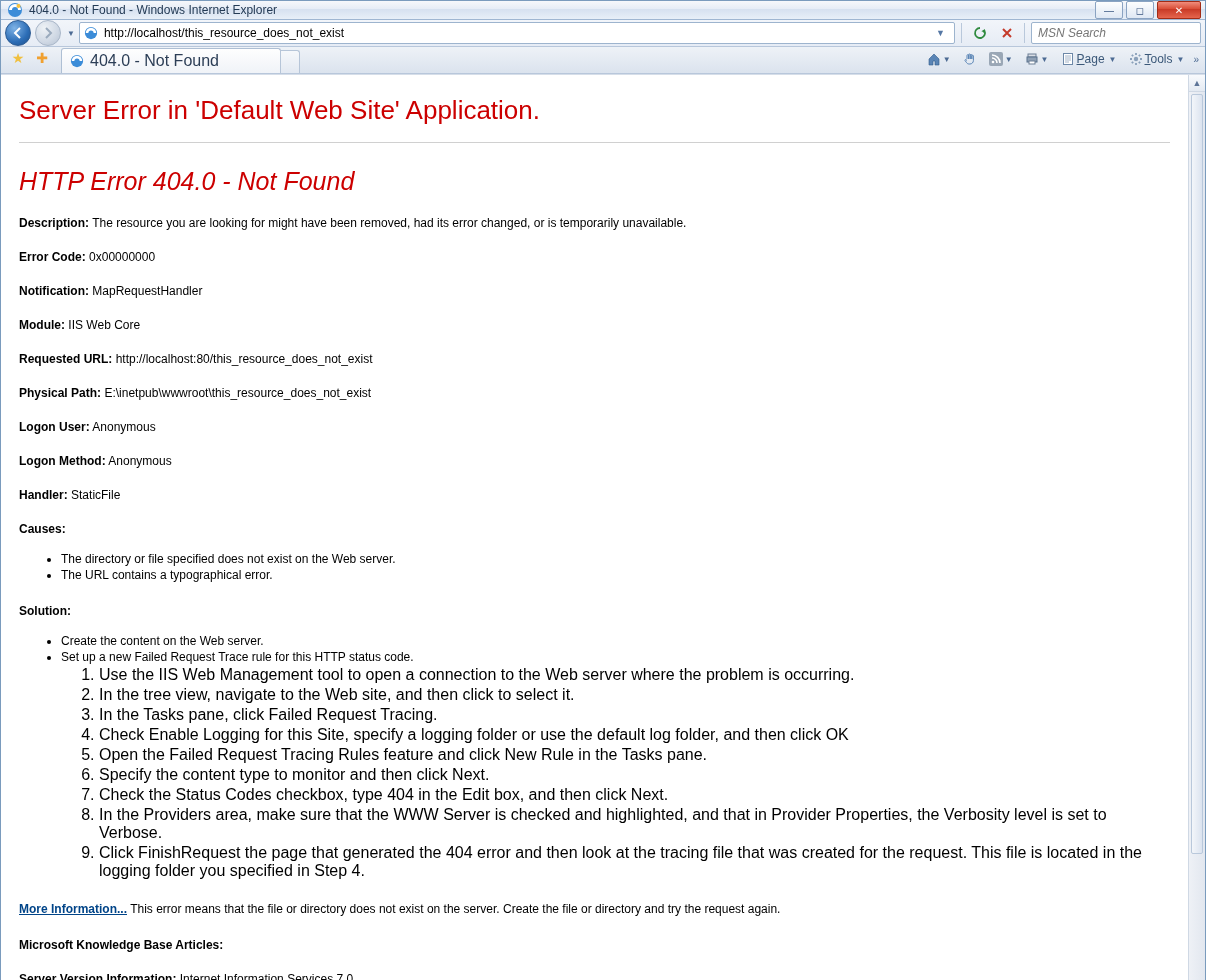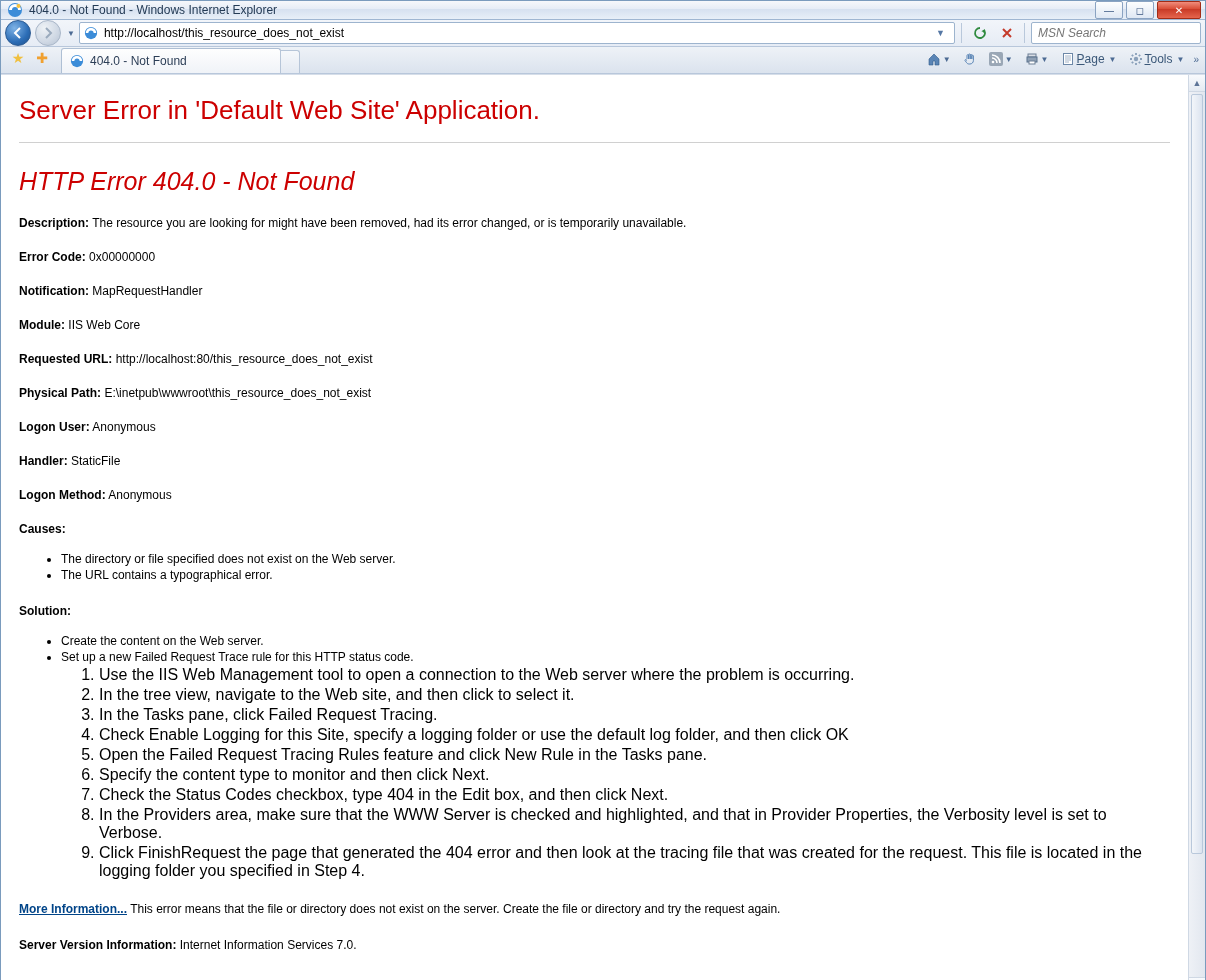--- a/index.html
+++ b/index.html
@@ -95,21 +95,21 @@
   .fav-btn { width:22px; height:22px; display:flex; align-items:center; justify-content:center; margin-bottom:4px; margin-right:2px; font-size:14px;}
   .star { color:#f0c040;}
   .plus { color:#f0a030;}
   .tabs { display:flex; align-items:flex-end; margin-left:6px; flex:1;}
   .tab {
     height:25px; min-width:220px; max-width:310px;
     background:linear-gradient(to bottom,#fefefe,#f0f3f8);
     border:1px solid #aebfd4; border-bottom:none;
     border-top-left-radius:3px; border-top-right-radius:3px;
     display:flex; align-items:center; gap:6px; padding:0 8px;
-    font-size:12px; color:#2c3e56;
+    font-size:16px; color:#2c3e56;
   }
   .tab .ie-icon{width:14px;height:14px;}
   .new-tab {
     height:23px; width:20px;
     background:linear-gradient(to bottom,#f6f8fb,#e3e9f2);
     border:1px solid #b6c5d8; border-bottom:none;
     border-top-right-radius:3px;
     margin-left:-1px;
   }
   .cmd-right { display:flex; align-items:center; gap:2px; margin-bottom:3px;}
@@ -333,22 +333,22 @@
 
       <h2 class="http-error">HTTP Error 404.0 - Not Found</h2>
 
       <p class="kv"><b>Description:</b> <span>The resource you are looking for might have been removed, had its error changed, or is temporarily unavailable.</span></p>
       <p class="kv"><b>Error Code:</b> <span>0x00000000</span></p>
       <p class="kv"><b>Notification:</b> <span>MapRequestHandler</span></p>
       <p class="kv"><b>Module:</b> <span>IIS Web Core</span></p>
       <p class="kv"><b>Requested URL:</b> <span>http://localhost:80/this_resource_does_not_exist</span></p>
       <p class="kv"><b>Physical Path:</b> <span>E:\inetpub\wwwroot\this_resource_does_not_exist</span></p>
       <p class="kv"><b>Logon User:</b> <span>Anonymous</span></p>
+      <p class="kv"><b>Logon Method:</b> <span>Anonymous</span></p>
       <p class="kv"><b>Handler:</b> <span>StaticFile</span></p>
-      <p class="kv"><b>Logon Method:</b> <span>Anonymous</span></p>
 
       <p class="sect-h">Causes:</p>
       <ul class="causes">
         <li>The directory or file specified does not exist on the Web server.</li>
         <li>The URL contains a typographical error.</li>
       </ul>
 
       <p class="sect-h">Solution:</p>
       <ul class="sol">
         <li>Create the content on the Web server.</li>
@@ -366,20 +366,21 @@
             <li>Click FinishRequest the page that generated the 404 error and then look at the tracing file that was created for the request. This file is located in the logging folder you specified in Step 4.</li>
           </ol>
         </li>
       </ul>
 
       <p class="more-info">
         <a href="#">More Information...</a>
         <span>This error means that the file or directory does not exist on the server. Create the file or directory and try the request again.</span>
       </p>
 
+      <p class="kb-h">Microsoft Knowledge Base Articles:</p>
 
       <p class="svi"><b>Server Version Information:</b> <span>Internet Information Services 7.0.</span></p>
 
     </div>
     <div class="vscroll">
       <div class="arrow">▲</div>
       <div class="track">
         <div class="thumb"></div>
       </div>
       <div class="arrow bot">▼</div>

